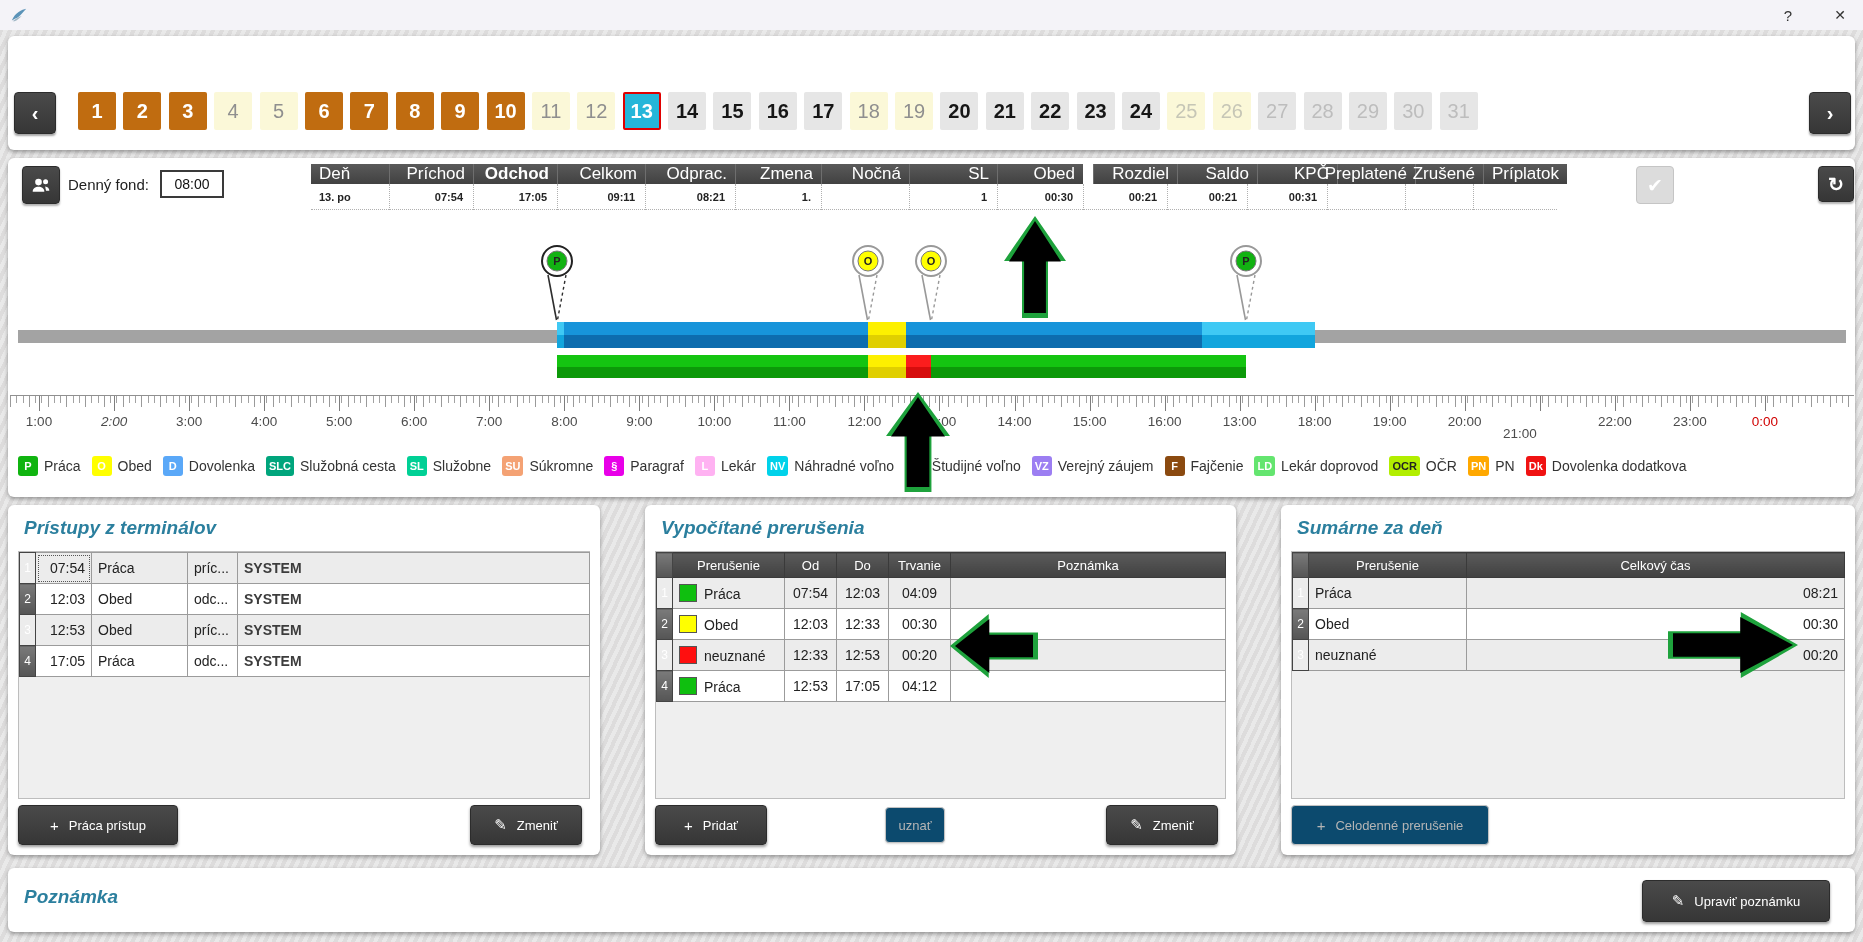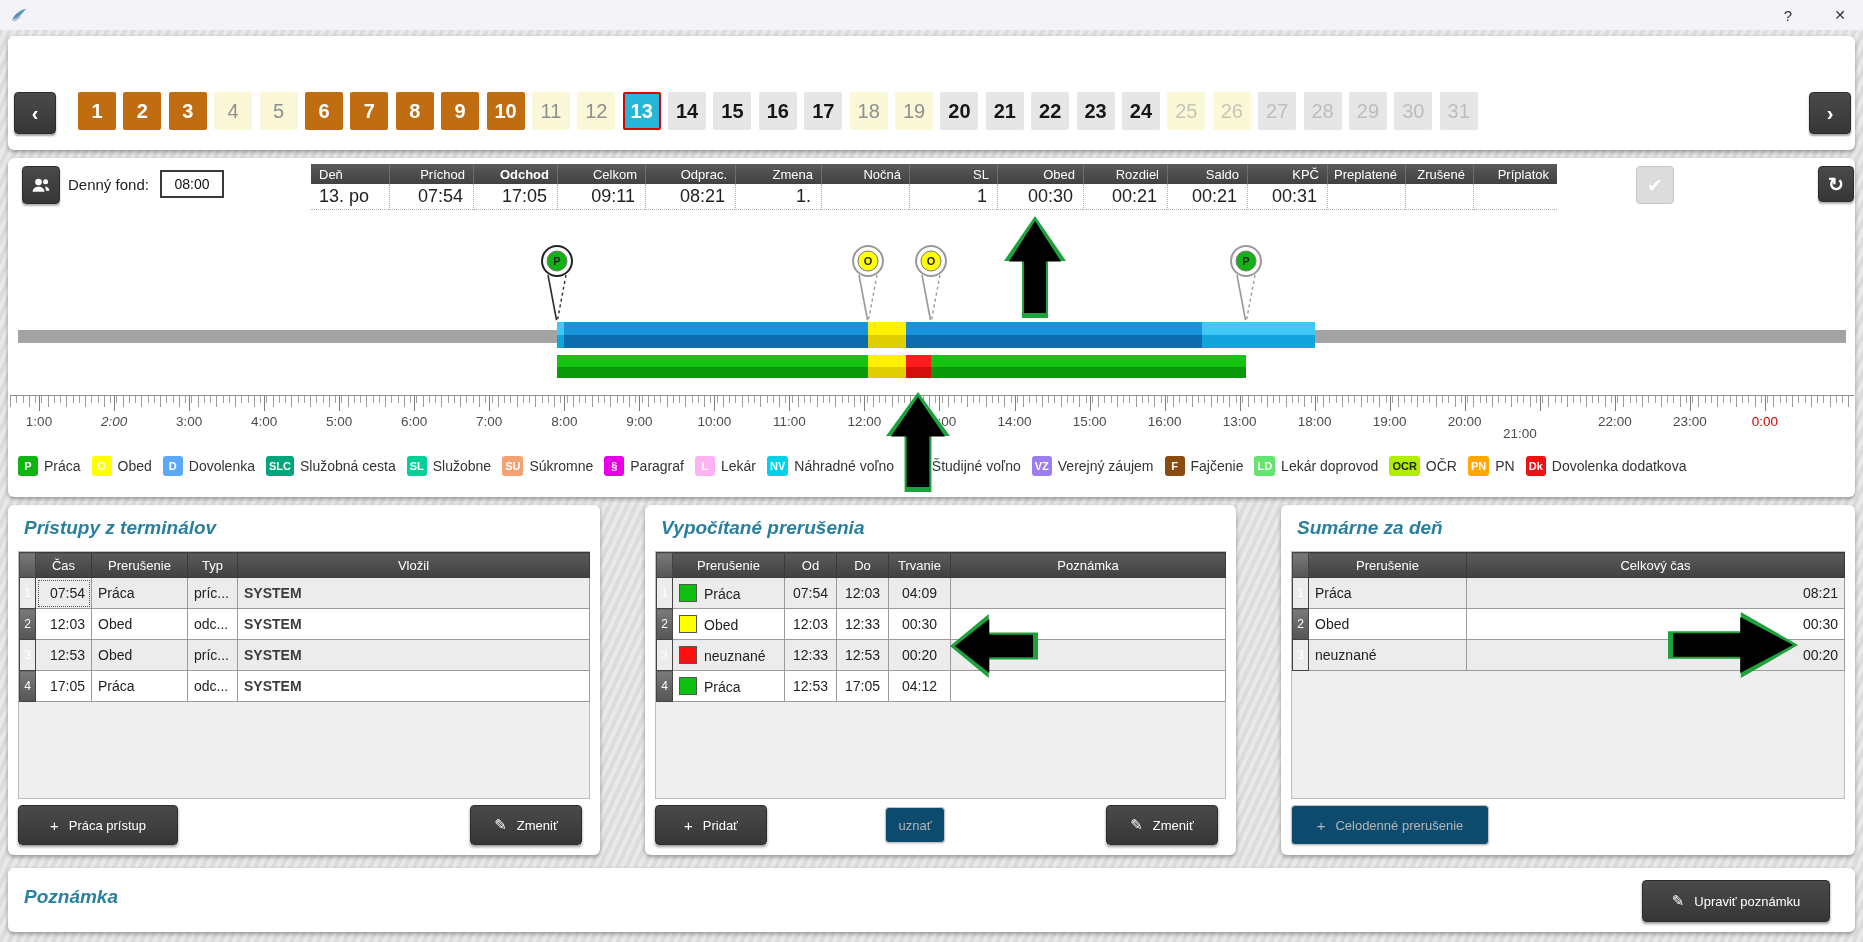--- a/index.html
+++ b/index.html
@@ -31,22 +31,22 @@
   .d-offday-dim{background:#fbf8d8;color:#c6c6b6;}
   .d-work{background:#e6e6e6;color:#161616;font-weight:bold;}
   .d-dim{background:#e6e6e6;color:#bdbdbd;}
   .d-selected{background:#25b6d9;color:#fff;font-weight:bold;border:2px solid #e00000;}
   
   .fond-btn{position:absolute;left:14px;top:8px;width:36px;height:36px;background:linear-gradient(#4a4a4a,#363636);border:1px solid #2c2c2c;border-radius:4px;display:flex;align-items:center;justify-content:center;box-shadow:0 2px 2px rgba(0,0,0,.3);}
   .fond-lab{position:absolute;left:60px;top:18px;font-size:15px;color:#222;}
   .fond-inp{position:absolute;left:152px;top:12px;width:56px;height:22px;border:2px solid #3a3a3a;font-family:"Liberation Sans",sans-serif;font-size:14px;text-align:center;color:#111;}
   #strip{position:absolute;left:303px;top:6px;}
   .srow{display:flex;}
-  .sh{background:linear-gradient(#5a5a5a,#414141);color:#fff;font-size:13px;height:20px;display:flex;align-items:center;justify-content:flex-end;padding-right:8px;box-sizing:border-box;border-left:1px solid #6e6e6e;}
-  .sv{font-size:18px;color:#222;height:26px;display:flex;align-items:center;justify-content:flex-end;padding-right:10px;box-sizing:border-box;border-left:1px dotted #b0b0b0;border-bottom:1px dotted #b0b0b0;}
+  .sh{background:linear-gradient(#5a5a5a,#414141);color:#fff;font-size:17px;height:20px;display:flex;align-items:center;justify-content:flex-end;padding-right:8px;box-sizing:border-box;border-left:1px solid #6e6e6e;}
+  .sv{font-size:11px;color:#222;height:26px;display:flex;align-items:center;justify-content:flex-end;padding-right:10px;box-sizing:border-box;border-left:1px dotted #b0b0b0;border-bottom:1px dotted #b0b0b0;font-weight:bold;}
   .sv.first,.sh.first{justify-content:flex-start;padding-left:8px;border-left:none;}
   .chk-btn{position:absolute;left:1628px;top:8px;width:36px;height:36px;background:#dcdcdc;border:1px solid #c5c5c5;border-radius:4px;color:#fff;font-size:19px;display:flex;align-items:center;justify-content:center;}
   .ref-btn{position:absolute;left:1810px;top:8px;width:34px;height:34px;background:linear-gradient(#4a4a4a,#363636);border:1px solid #2c2c2c;border-radius:4px;color:#fff;font-size:19px;font-weight:bold;display:flex;align-items:center;justify-content:center;box-shadow:0 2px 2px rgba(0,0,0,.3);}
   
   #track{position:absolute;left:10px;top:172px;width:1828px;height:13px;background:#a3a3a3;z-index:1;}
   #barTop,#barBot{position:absolute;left:0;width:1845px;z-index:2;}
   #barTop{top:164px;height:26px;} #barBot{top:197px;height:23px;}
   .seg{position:absolute;top:0;bottom:0;}
   .seg.blue{background:linear-gradient(#1794da 0 50%,#0d6cae 50% 100%);}
   .seg.cyan{background:linear-gradient(#3fc9f4 0 50%,#12a5dd 50% 100%);}
@@ -164,21 +164,21 @@
         <div class="srow">
           <div class="sh first" style="width: 78px;">Deň</div>
           <div class="sh" style="width: 84px;">Príchod</div>
           <div class="sh" style="width: 84px; font-weight: bold;">Odchod</div>
           <div class="sh" style="width: 88px;">Celkom</div>
           <div class="sh" style="width: 90px;">Odprac.</div>
           <div class="sh" style="width: 86px;">Zmena</div>
           <div class="sh" style="width: 88px;">Nočná</div>
           <div class="sh" style="width: 88px;">SL</div>
           <div class="sh" style="width: 86px;">Obed</div>
-          <div class="sh" style="width: 84px;">Rozdiel</div>
+          <div class="sh" style="width: 84px; margin-left: 10px;">Rozdiel</div>
           <div class="sh" style="width: 80px;">Saldo</div>
           <div class="sh" style="width: 80px;">KPČ</div>
           <div class="sh" style="width: 78px;">Preplatené</div>
           <div class="sh" style="width: 68px;">Zrušené</div>
           <div class="sh" style="width: 84px;">Príplatok</div>
         </div>
         <div class="srow">
           <div class="sv first" style="width: 78px;">13. po</div>
           <div class="sv" style="width: 84px;">07:54</div>
           <div class="sv" style="width: 84px;">17:05</div>
@@ -382,27 +382,20 @@
         <div id="tblA">
           <table class="grid">
             <colgroup>
               <col style="width:16px">
               <col style="width:56px">
               <col style="width:96px">
               <col style="width:50px">
               <col style="width:352px">
             </colgroup>
   <tbody>
-              <tr>
-                <th class="num"></th>
-                <th>Čas</th>
-                <th>Prerušenie</th>
-                <th>Typ</th>
-                <th>Vložil</th>
-              </tr>
 <tr class="odd">
   <td class="num">1</td>
   <td class="r focused">07:54</td>
   <td>Práca</td>
   <td>príc...</td>
   <td class="bold">SYSTEM</td>
               </tr>
               <tr class="">
   <td class="num">2</td>
   <td class="r">12:03</td>

